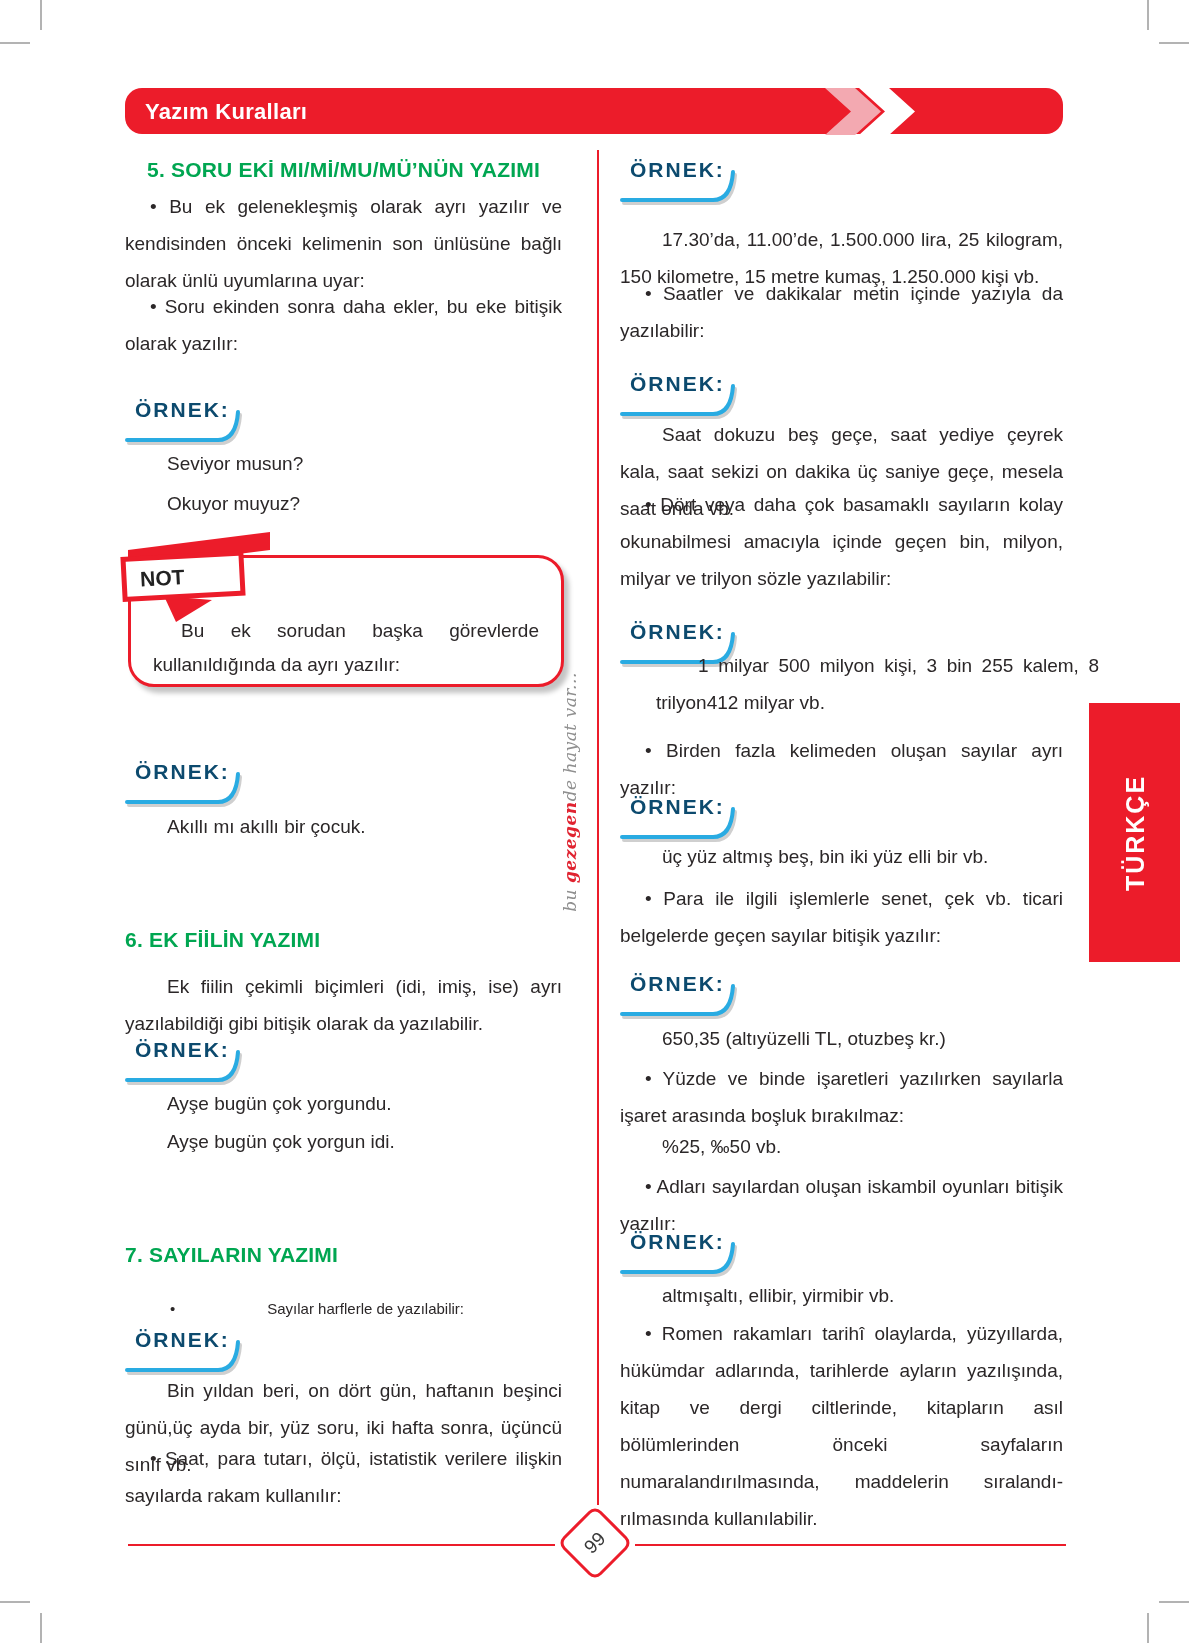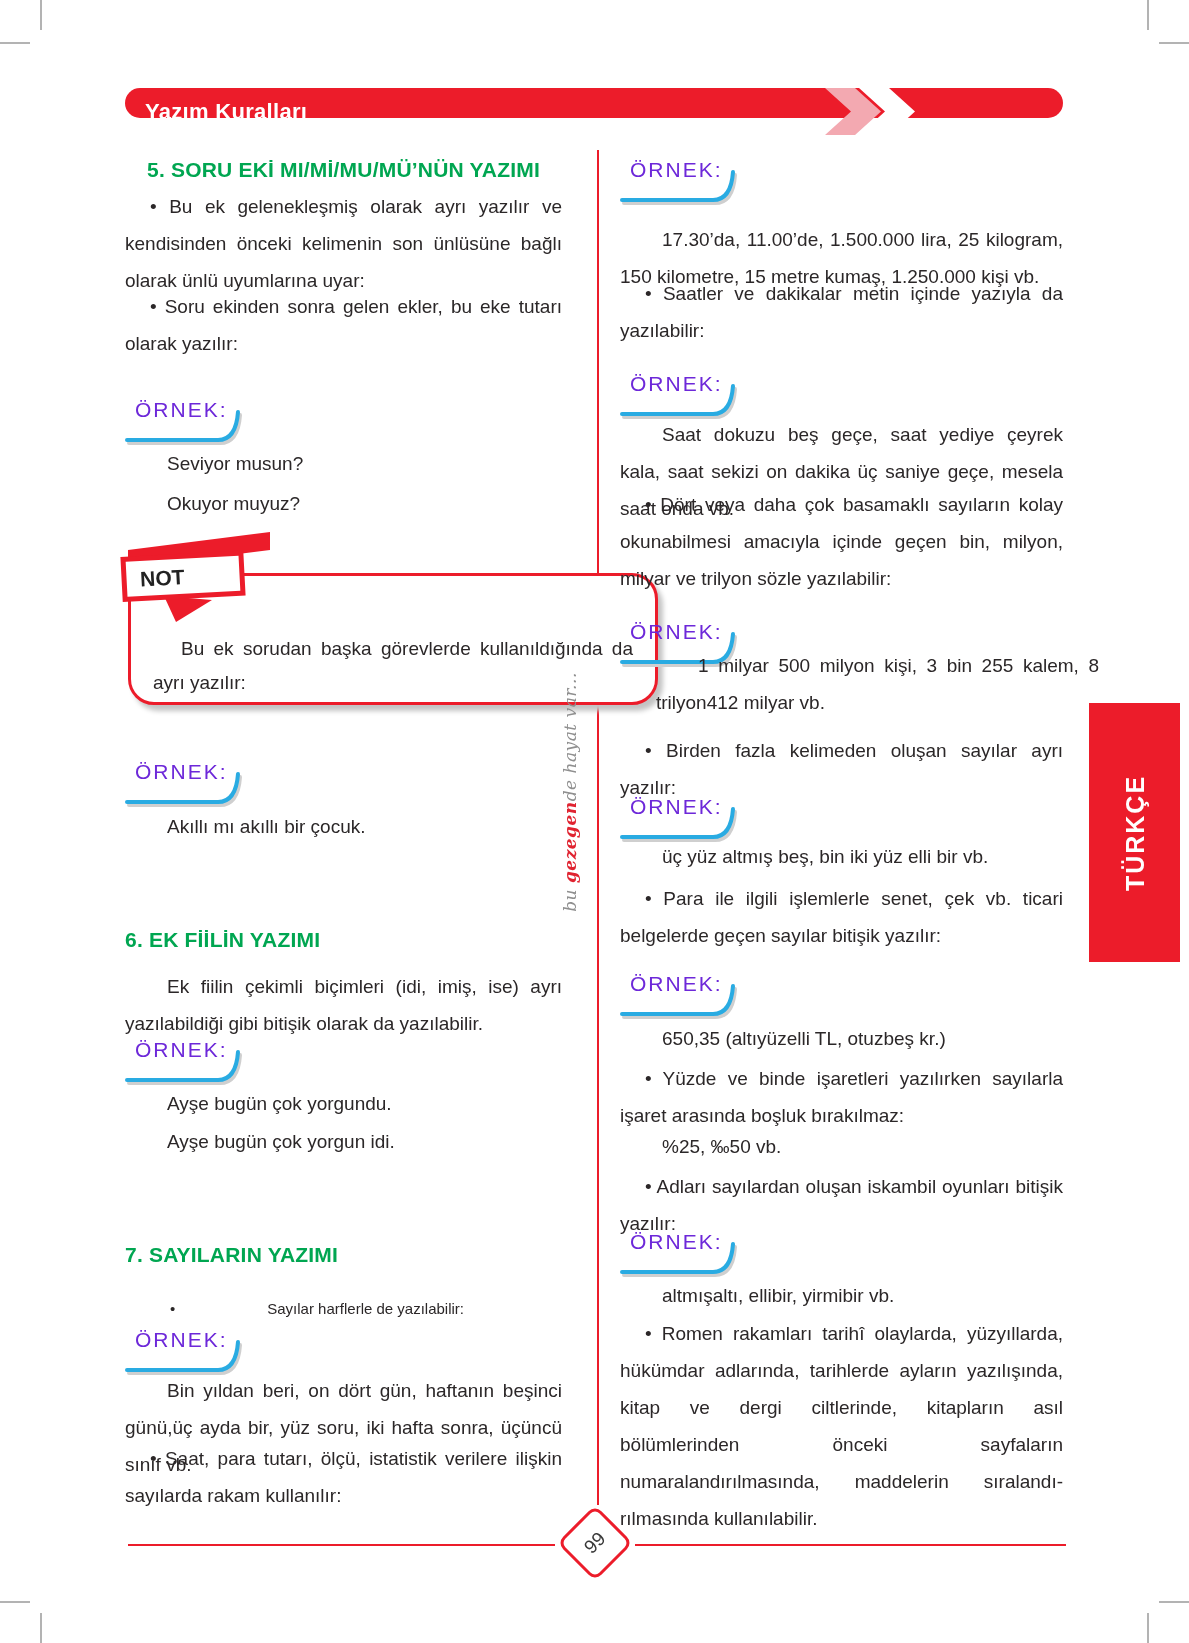--- a/index.html
+++ b/index.html
@@ -3,21 +3,21 @@
 <meta charset="utf-8">
 <style>
   html,body{margin:0;padding:0;background:#ffffff;}
   #page{position:relative;width:1189px;height:1643px;background:#ffffff;overflow:hidden;
         font-family:"Liberation Sans","DejaVu Sans",sans-serif;color:#2b2728;}
 
   
   .mark{position:absolute;background:#b3b3b3;}
 
   
-  #header-bar{position:absolute;left:125px;top:88px;width:938px;height:30px;background:#ec1c2a;border-radius:17px;}
+  #header-bar{position:absolute;left:125px;top:88px;width:938px;height:46px;background:#ec1c2a;border-radius:17px;}
   #header-title{position:absolute;left:20px;top:11px;font-size:22px;font-weight:bold;color:#ffffff;letter-spacing:.3px;}
   #header-chevrons{position:absolute;left:700px;top:0;}
 
   
   .red-vline{position:absolute;left:597px;top:150px;width:2px;height:1355px;background:#ec1c2a;}
   .red-hline{position:absolute;top:1544px;height:2px;background:#ec1c2a;}
 
   
   .col{position:absolute;top:140px;}
   #col-left{left:125px;width:437px;}
@@ -26,25 +26,25 @@
 
   .h-green{font-size:21px;font-weight:bold;color:#00a651;letter-spacing:.2px;}
   .para{font-size:19px;line-height:37px;text-align:justify;text-indent:25px;}
   .para-ex{font-size:19px;line-height:37px;text-align:justify;text-indent:42px;}
   .line-ex{font-size:19px;line-height:37px;padding-left:42px;}
   .bullet-row{font-size:15px;line-height:37px;padding-left:45px;}
   .bullet-row .gap{display:inline-block;width:92px;}
 
   
   .ornek{position:absolute;left:0;height:48px;width:140px;}
-  .ornek-text{position:absolute;left:10px;top:0;font-size:21px;font-weight:normal;color:#6d28d9;letter-spacing:2px;}
+  .ornek-text{position:absolute;left:10px;top:0;font-size:21px;font-weight:bold;color:#0c4a6e;letter-spacing:2px;}
   .ornek svg{position:absolute;left:0;top:0;}
 
   
-  #not-box{position:absolute;left:128px;top:573px;width:530px;height:132px;box-sizing:border-box;
+  #not-box{position:absolute;left:128px;top:555px;width:436px;height:132px;box-sizing:border-box;
            border:3px solid #ec1c2a;border-radius:26px;background:#ffffff;
            box-shadow:5px 6px 5px #c4c4c4;}
   #not-box-text{position:absolute;left:22px;right:22px;top:56px;font-size:19px;line-height:34px;text-indent:28px;text-align:justify;}
   #not-banner{position:absolute;left:118px;top:528px;width:160px;height:100px;}
 
   
   #watermark{position:absolute;left:440px;top:781px;width:262px;height:22px;
              transform:rotate(-90deg);font-family:"DejaVu Serif","Liberation Serif",serif;
              font-style:italic;font-size:17px;letter-spacing:.5px;color:#8f8f8f;white-space:nowrap;text-align:center;}
   #watermark .wm-red{color:#e02330;font-weight:bold;}
@@ -82,21 +82,21 @@
     </svg>
   </div>
 
   <div class="red-vline"></div>
   <div class="red-hline" style="left:128px;width:427px;"></div>
   <div class="red-hline" style="left:635px;width:431px;"></div>
 
   <div id="col-left" class="col">
     <div class="blk h-green" style="top:18px;text-align:center;">5. SORU EKİ MI/Mİ/MU/MÜ’NÜN YAZIMI</div>
     <div class="blk para" style="top:48px;">• Bu ek gelenekleşmiş olarak ayrı yazılır ve kendi­sinden önceki kelimenin son ünlüsüne bağlı olarak ünlü uyumlarına uyar:</div>
-    <div class="blk para" style="top:148px;">• Soru ekinden sonra gelen ekler, bu eke tutarı ola­rak yazılır:</div>
+    <div class="blk para" style="top:148px;">• Soru ekinden sonra daha ekler, bu eke bitişik ola­rak yazılır:</div>
 
     <div class="ornek" style="top:258px;">
       <svg width="130" height="48" viewBox="0 0 130 48">
         <path d="M4 45 L95 45 Q113 45 115 17" fill="none" stroke="#cfcfcf" stroke-width="4" stroke-linecap="round"></path>
         <path d="M2 42 L93 42 Q111 42 113 14" fill="none" stroke="#29abe2" stroke-width="4" stroke-linecap="round"></path>
       </svg>
       <span class="ornek-text">ÖRNEK:</span>
     </div>
     <div class="blk line-ex" style="top:305px;">Seviyor musun?</div>
     <div class="blk line-ex" style="top:345px;">Okuyor muyuz?</div>

